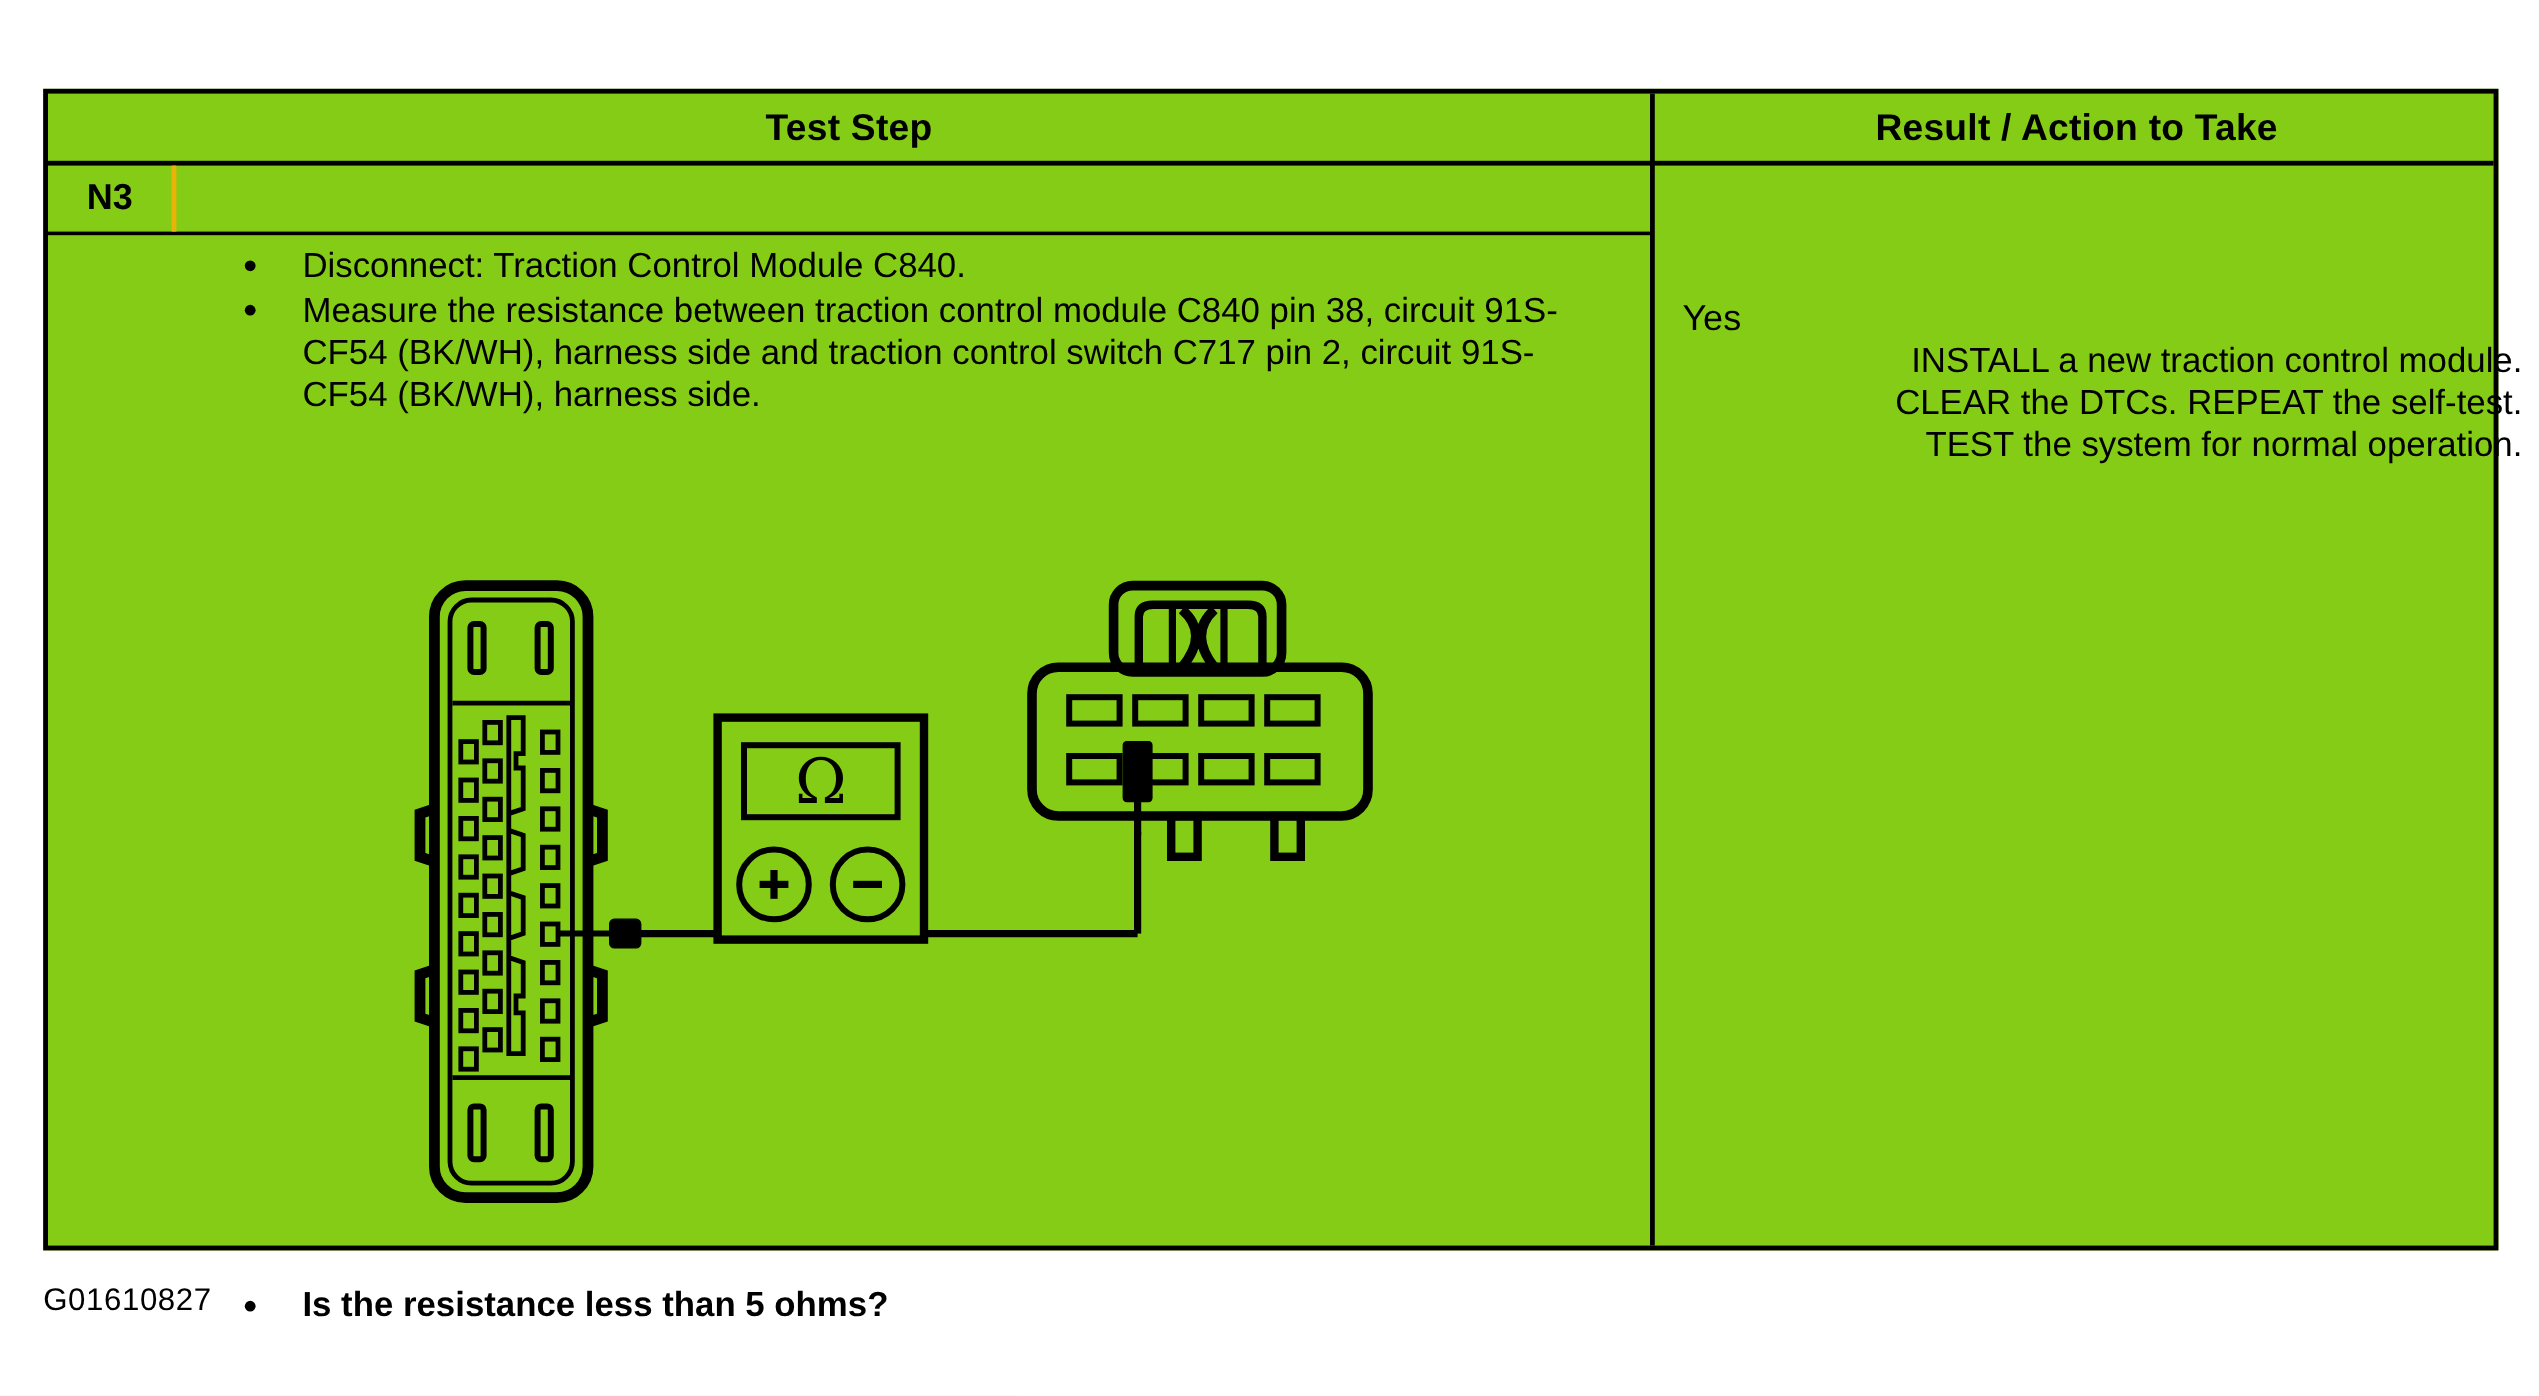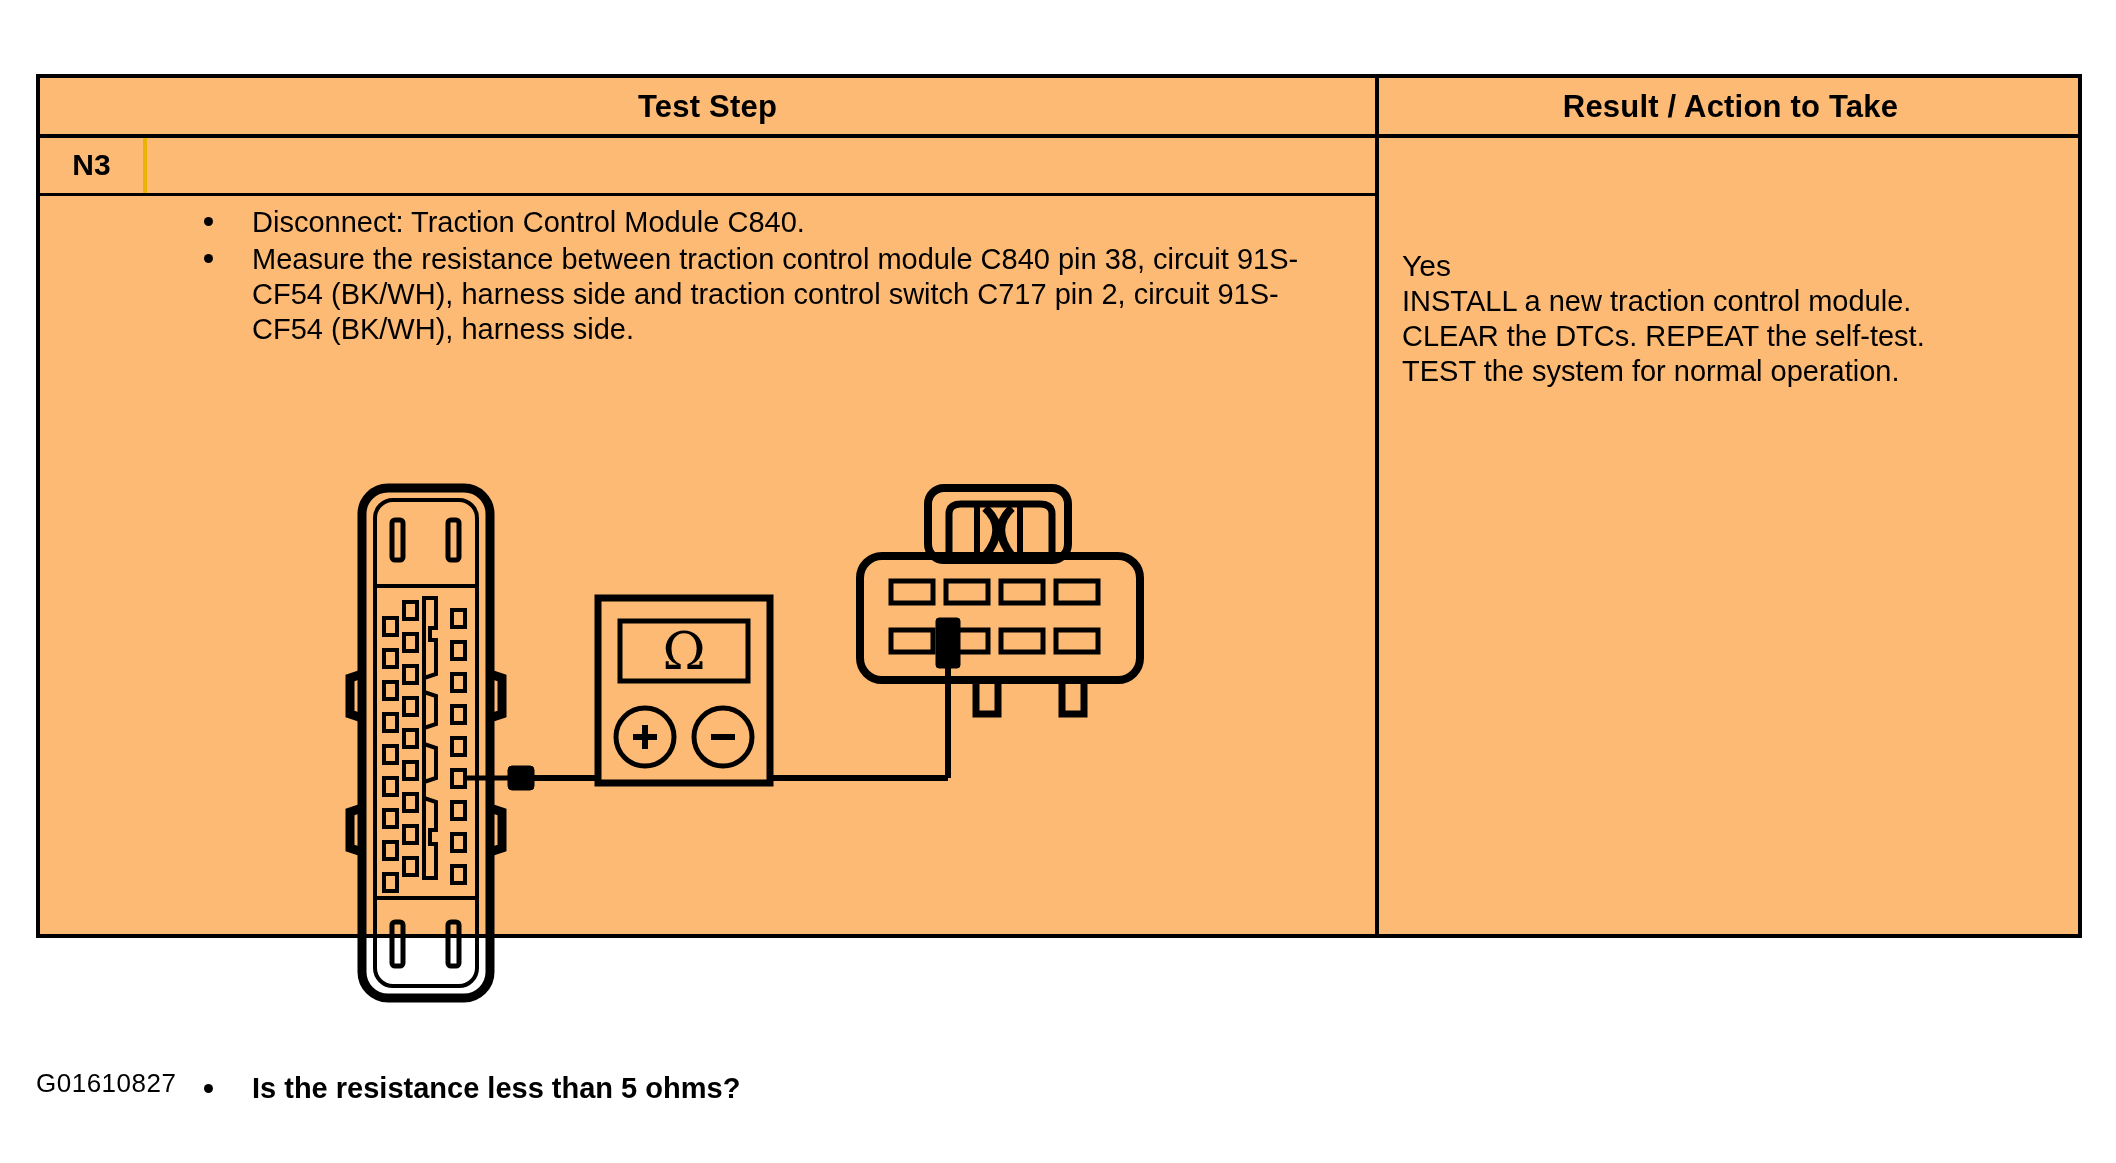--- a/index.html
+++ b/index.html
@@ -21,24 +21,24 @@
     height: 1163px;
     background: #ffffff;
   }
 
   
   .table {
     position: absolute;
     left: 36px;
     top: 74px;
     width: 2046px;
-    height: 864px;
+    height: 968px;
     border: 4px solid #000;
     box-sizing: border-box;
-    background: #fdba74;
+    background: #84cc16;
   }
 
   .row-header {
     position: absolute;
     left: 0;
     top: 0;
     right: 0;
     height: 60px;
     border-bottom: 4px solid #000;
     box-sizing: border-box;
@@ -153,21 +153,21 @@
     width: 700px;
     font-size: 29px;
     line-height: 35px;
   }
   .result-label {
     font-weight: normal;
     font-size: 30px;
     line-height: 36px;
   }
   .result-block { margin-bottom: 52px; }
-  .result-body { white-space: pre-line; }
+  .result-body { white-space: pre-line; text-align: right; }
 
   
   .fig-id {
     position: absolute;
     left: 36px;
     top: 1068px;
     font-size: 26px;
     letter-spacing: 0.5px;
   }
 

